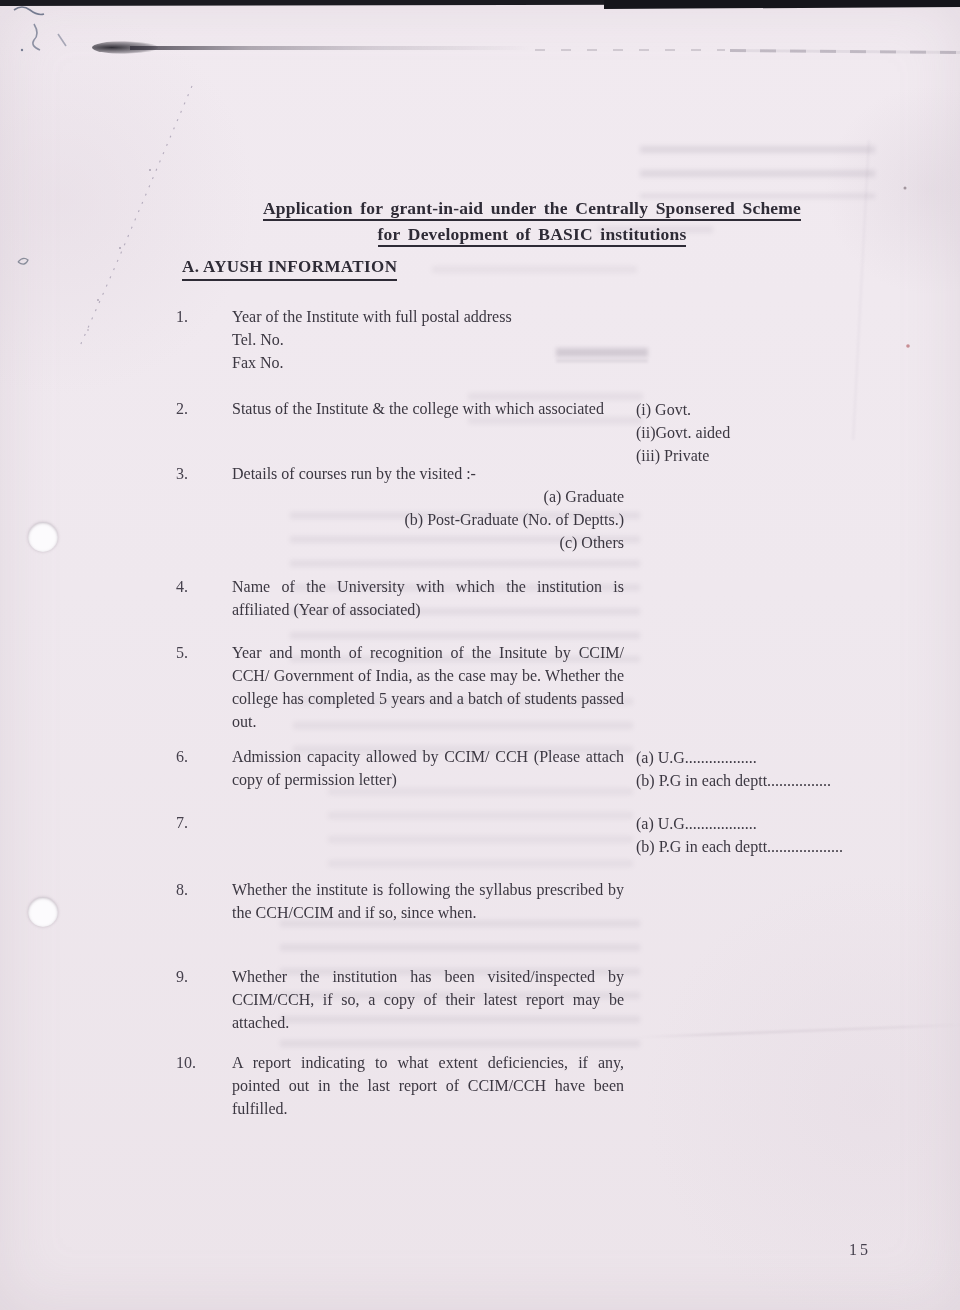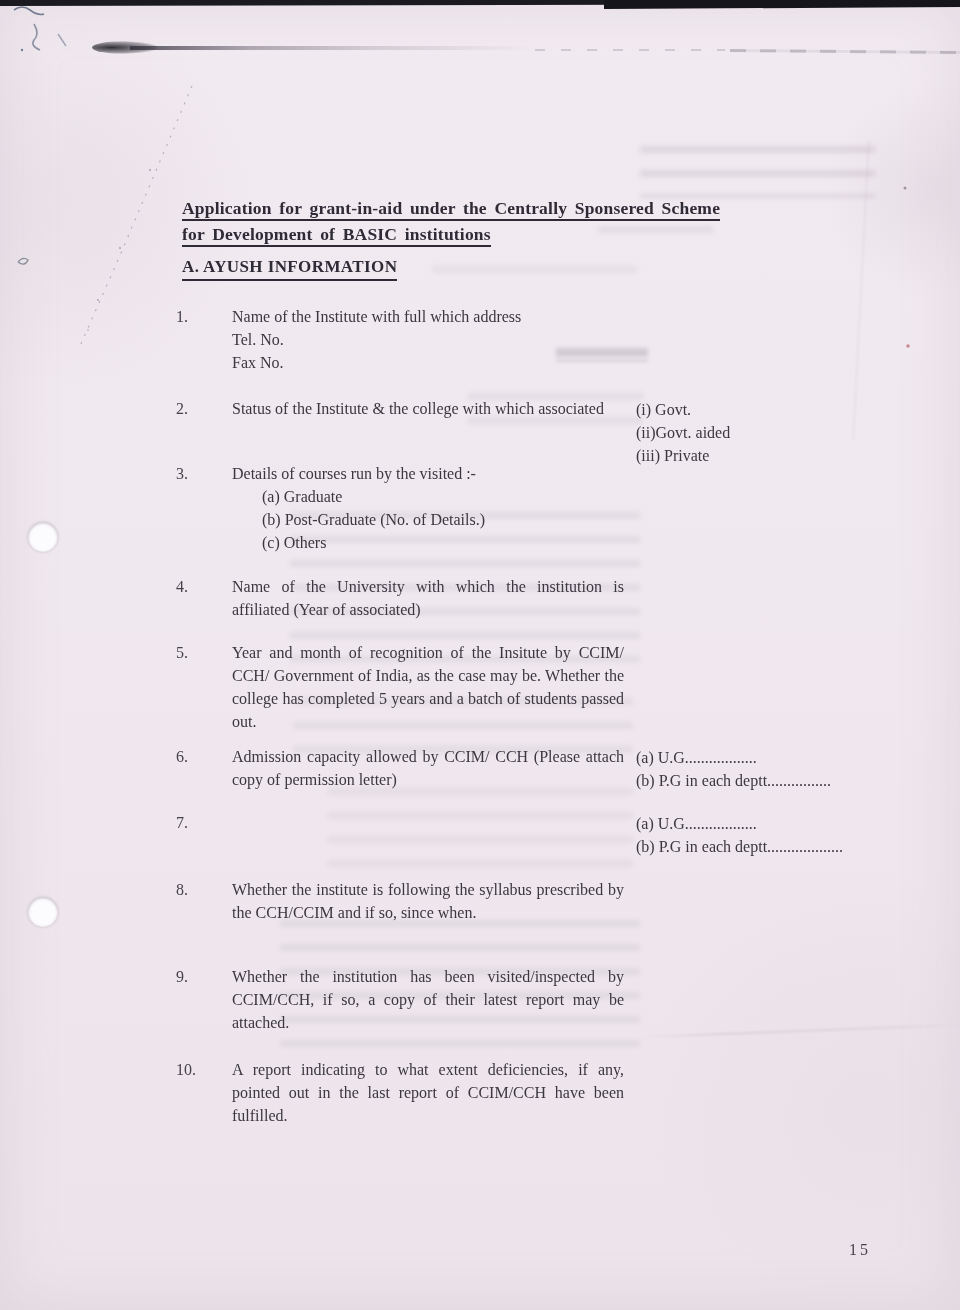--- a/index.html
+++ b/index.html
@@ -27,41 +27,41 @@
     background:linear-gradient(90deg, rgba(52,48,60,.8), rgba(74,68,82,.4) 30%, rgba(95,88,104,.2) 60%, transparent);}
   .smudge-mid{position:absolute;left:535px;top:49px;width:190px;height:2px;opacity:.35;filter:blur(.4px);
     background:repeating-linear-gradient(90deg, rgba(90,84,100,.6) 0 10px, transparent 10px 26px);}
   .smudge-right{position:absolute;left:730px;top:50px;width:230px;height:3px;opacity:.55;filter:blur(.4px);transform:rotate(.5deg);
     background:repeating-linear-gradient(90deg, rgba(80,74,92,.55) 0 16px, rgba(80,74,92,.15) 16px 30px);}
   
   .hole{position:absolute;left:28px;width:30px;height:30px;border-radius:50%;background:#fcfbfd;
     box-shadow:inset 0 1px 3px rgba(150,134,150,.55), 0 0 3px rgba(150,134,150,.4);}
   .hole.h1{top:522px;} .hole.h2{top:897px;}
   
-  .title{position:absolute;left:182px;top:196px;width:700px;font-weight:bold;font-size:17.5px;line-height:24px;color:#2e2b36;letter-spacing:.2px;word-spacing:3px;}
+  .title{position:absolute;left:182px;top:196px;width:700px;font-weight:bold;font-size:17.5px;line-height:24px;color:#2e2b36;letter-spacing:.2px;word-spacing:3px;text-align:center;}
   .title .tline{display:inline;border-bottom:2px solid #2e2b36;padding-bottom:1px;}
   .title .row{margin:0 0 2px 0;}
   .section-heading{position:absolute;left:182px;top:257px;font-weight:bold;font-size:17px;color:#2e2b36;letter-spacing:.4px;border-bottom:2px solid #2e2b36;padding-bottom:2px;}
   
   .items{position:absolute;left:176px;top:300px;width:770px;padding-top:5px;font-size:16px;line-height:23px;}
   .item{position:relative;display:flex;}
   .item .num{flex:none;width:56px;color:#46414d;}
   .item .body{width:392px;}
   .item .body .para{text-align:justify;text-justify:inter-word;}
-  .item .body .sub{padding-left:30px;}
+  .item .body .sub{padding-left:30px;text-align:right;}
   .item .right{position:absolute;left:460px;top:1px;width:302px;}
   .items .item:nth-child(2){margin-top:23px;}
   .items .item:nth-child(3){margin-top:42px;}
   .items .item:nth-child(4){margin-top:21px;}
   .items .item:nth-child(5){margin-top:20px;}
   .items .item:nth-child(6){margin-top:12px;}
   .items .item:nth-child(7){margin-top:20px;}
   .items .item:nth-child(8){margin-top:44px;}
   .items .item:nth-child(9){margin-top:41px;}
-  .items .item:nth-child(10){margin-top:24px;}
+  .items .item:nth-child(10){margin-top:17px;}
   
   .page-number{position:absolute;left:849px;top:1241px;font-size:16px;letter-spacing:3px;color:#45404d;}
   
   .g{position:absolute;filter:blur(2.4px);pointer-events:none;
      background:repeating-linear-gradient(180deg, rgba(104,94,116,.9) 0 7px, transparent 7px 24px);}
   .g1{left:640px;top:146px;width:235px;height:52px;opacity:.15;}
   .g2{left:598px;top:226px;width:115px;height:20px;opacity:.10;}
   .g3{left:432px;top:266px;width:205px;height:22px;opacity:.08;}
   .g4{left:556px;top:348px;width:92px;height:9px;opacity:.20;background:rgba(86,76,98,.95);}
   .g4u{left:556px;top:360px;width:92px;height:2px;opacity:.18;background:rgba(86,76,98,.95);}
@@ -129,42 +129,42 @@
     <div class="row"><span class="tline">Application for grant-in-aid under the Centrally Sponsered Scheme</span></div>
     <div class="row"><span class="tline">for Development of BASIC institutions</span></div>
   </div>
 
   <div class="section-heading">A.  AYUSH INFORMATION</div>
 
   <div class="items">
       <div class="item">
         <div class="num">1.</div>
         <div class="body">
-          <div class="line">Name of the Institute with full which address</div>
+          <div class="line">Year of the Institute with full postal address</div>
           <div class="line">Tel. No.</div>
           <div class="line">Fax No.</div>
         </div>
       </div>
       <div class="item">
         <div class="num">2.</div>
         <div class="body">
           <div class="para">Status of the Institute &amp; the college with which associated</div>
         </div>
         <div class="right">
           <div class="rline">(i) Govt.</div>
           <div class="rline">(ii)Govt. aided</div>
           <div class="rline">(iii) Private</div>
         </div>
       </div>
       <div class="item">
         <div class="num">3.</div>
         <div class="body">
           <div class="para">Details of courses run by the visited :-</div>
           <div class="sub">(a)  Graduate</div>
-          <div class="sub">(b)  Post-Graduate (No. of Details.)</div>
+          <div class="sub">(b)  Post-Graduate (No. of Deptts.)</div>
           <div class="sub">(c)  Others</div>
         </div>
       </div>
       <div class="item">
         <div class="num">4.</div>
         <div class="body">
           <div class="para">Name of the University with which the institution is affiliated (Year of associated)</div>
         </div>
       </div>
       <div class="item">

